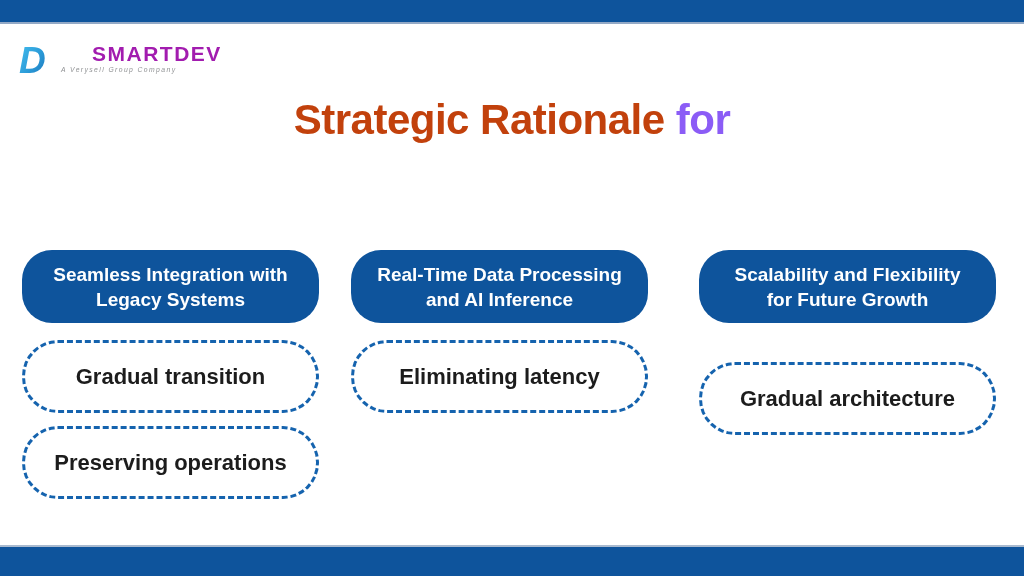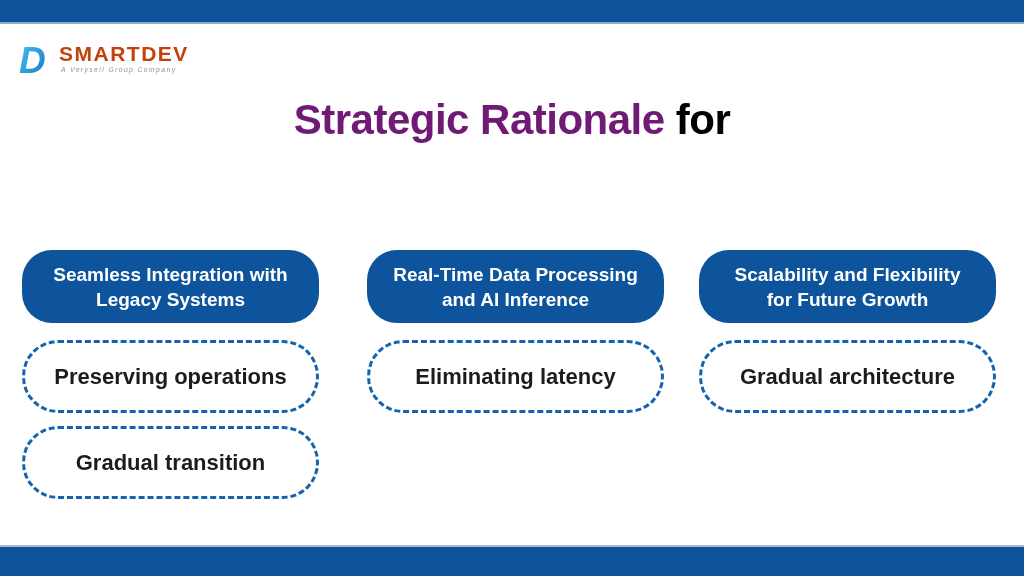--- a/index.html
+++ b/index.html
@@ -31,53 +31,54 @@
     top: 40px; left: 18px;
     display: flex;
     align-items: flex-start;
   }
   .logo-d { width: 34px; height: 40px; margin-right: 7px; }
   .logo-text-block { display: flex; flex-direction: column; padding-top: 3px; }
   .logo-wordmark {
     font-size: 21px;
     font-weight: bold;
     letter-spacing: 1.5px;
-    color: #c2410c;
+    color: #a21caf;
     line-height: 22px;
+    margin-left: 33px;
   }
   .logo-tagline {
     font-size: 6.8px;
     font-style: italic;
     letter-spacing: 1.4px;
     color: #8F9193;
     margin-top: 1px;
     padding-left: 2px;
   }
   .title {
     position: absolute;
     top: 88px; left: 0;
     width: 100%;
     text-align: center;
     font-size: 42px;
     font-weight: bold;
     line-height: 63px;
     letter-spacing: -0.5px;
   }
-  .title .hl { color: #701a75; }
-  .title .bl { color: #000000; }
+  .title .hl { color: #c2410c; }
+  .title .bl { color: #8b5cf6; }
   .col {
     position: absolute;
     top: 250px;
     width: 297px;
     display: flex;
     flex-direction: column;
   }
   .col-1 { left: 22px; }
-  .col-2 { left: 367px; }
-  .col-3 { left: 699px; }
+  .col-2 { left: 351px; }
+  .col-3 { left: 699px; gap: 22px; }
   .header-pill {
     height: 73px;
     border-radius: 30px;
     background: #0E549C;
     color: #ffffff;
     display: flex;
     align-items: center;
     justify-content: center;
     text-align: center;
     font-size: 19px;
@@ -129,22 +130,22 @@
     </div>
   </div>
 
   <div class="title">
     <div><span class="hl">Strategic Rationale</span><span class="bl"> for</span></div>
   </div>
 
   <div class="col col-1">
     <div class="header-pill">Seamless Integration with
 Legacy Systems</div>
+    <div class="benefit-pill">Gradual transition</div>
     <div class="benefit-pill">Preserving operations</div>
-    <div class="benefit-pill">Gradual transition</div>
   </div>
 
   <div class="col col-2">
     <div class="header-pill">Real-Time Data Processing
 and AI Inference</div>
     <div class="benefit-pill">Eliminating latency</div>
   </div>
 
   <div class="col col-3">
     <div class="header-pill">Scalability and Flexibility

